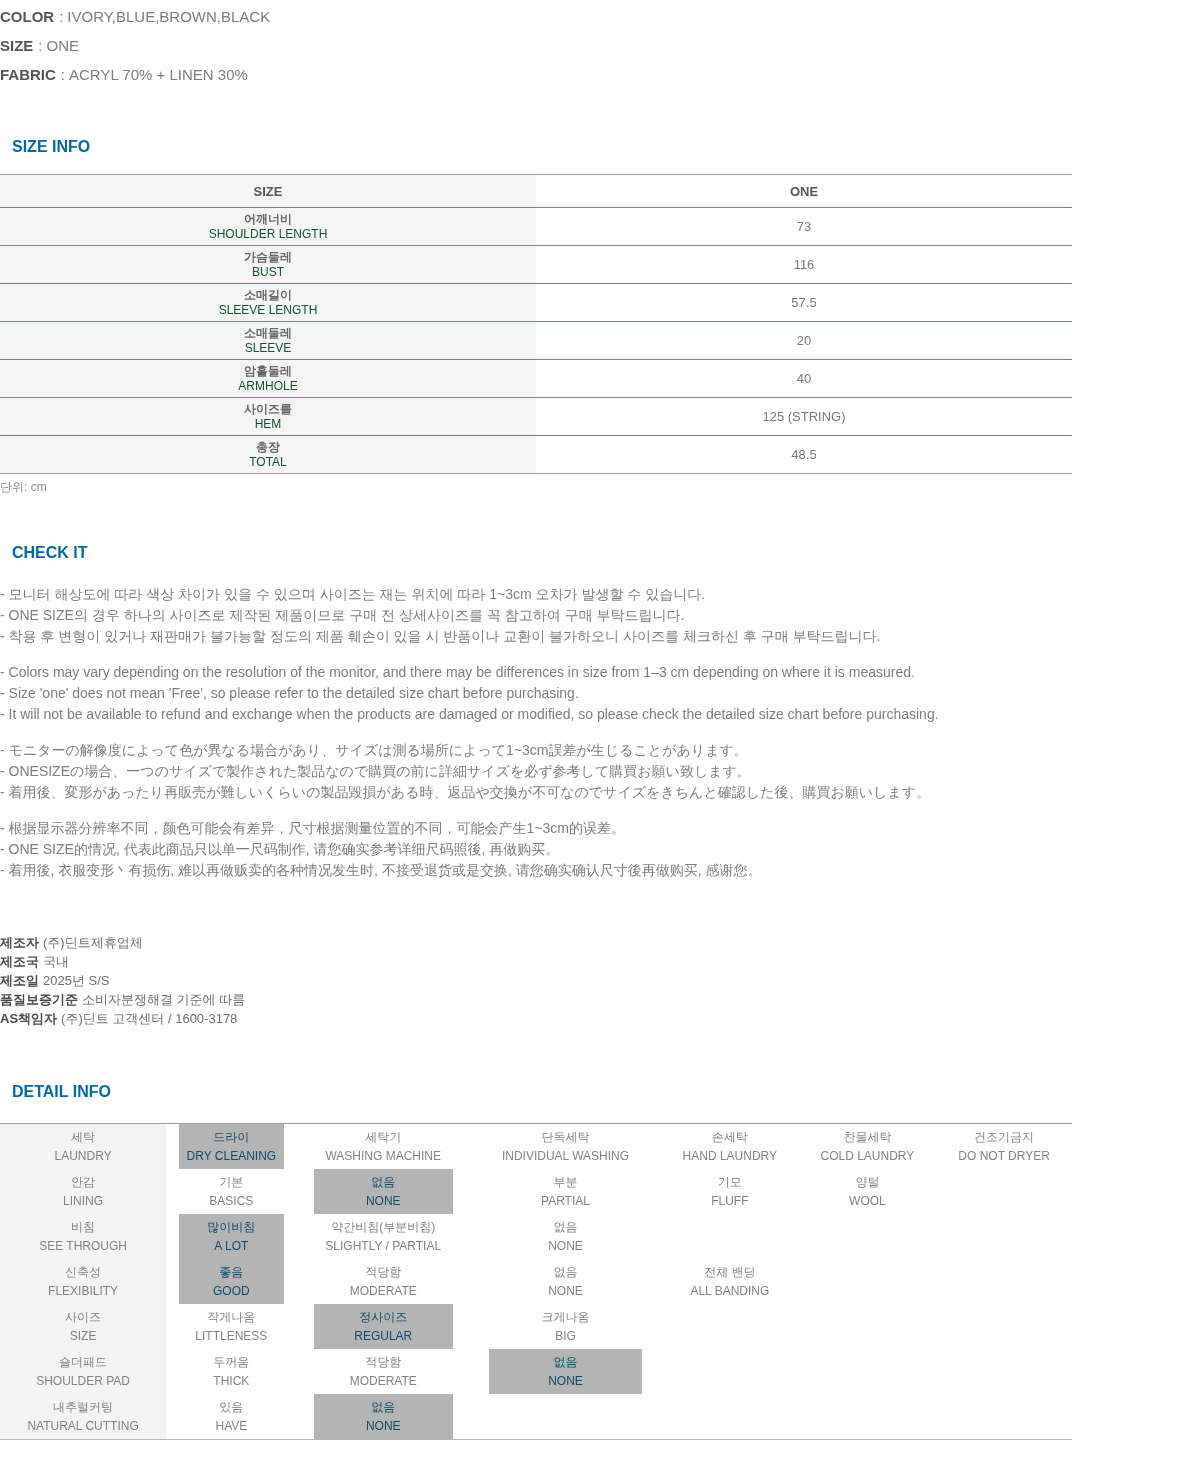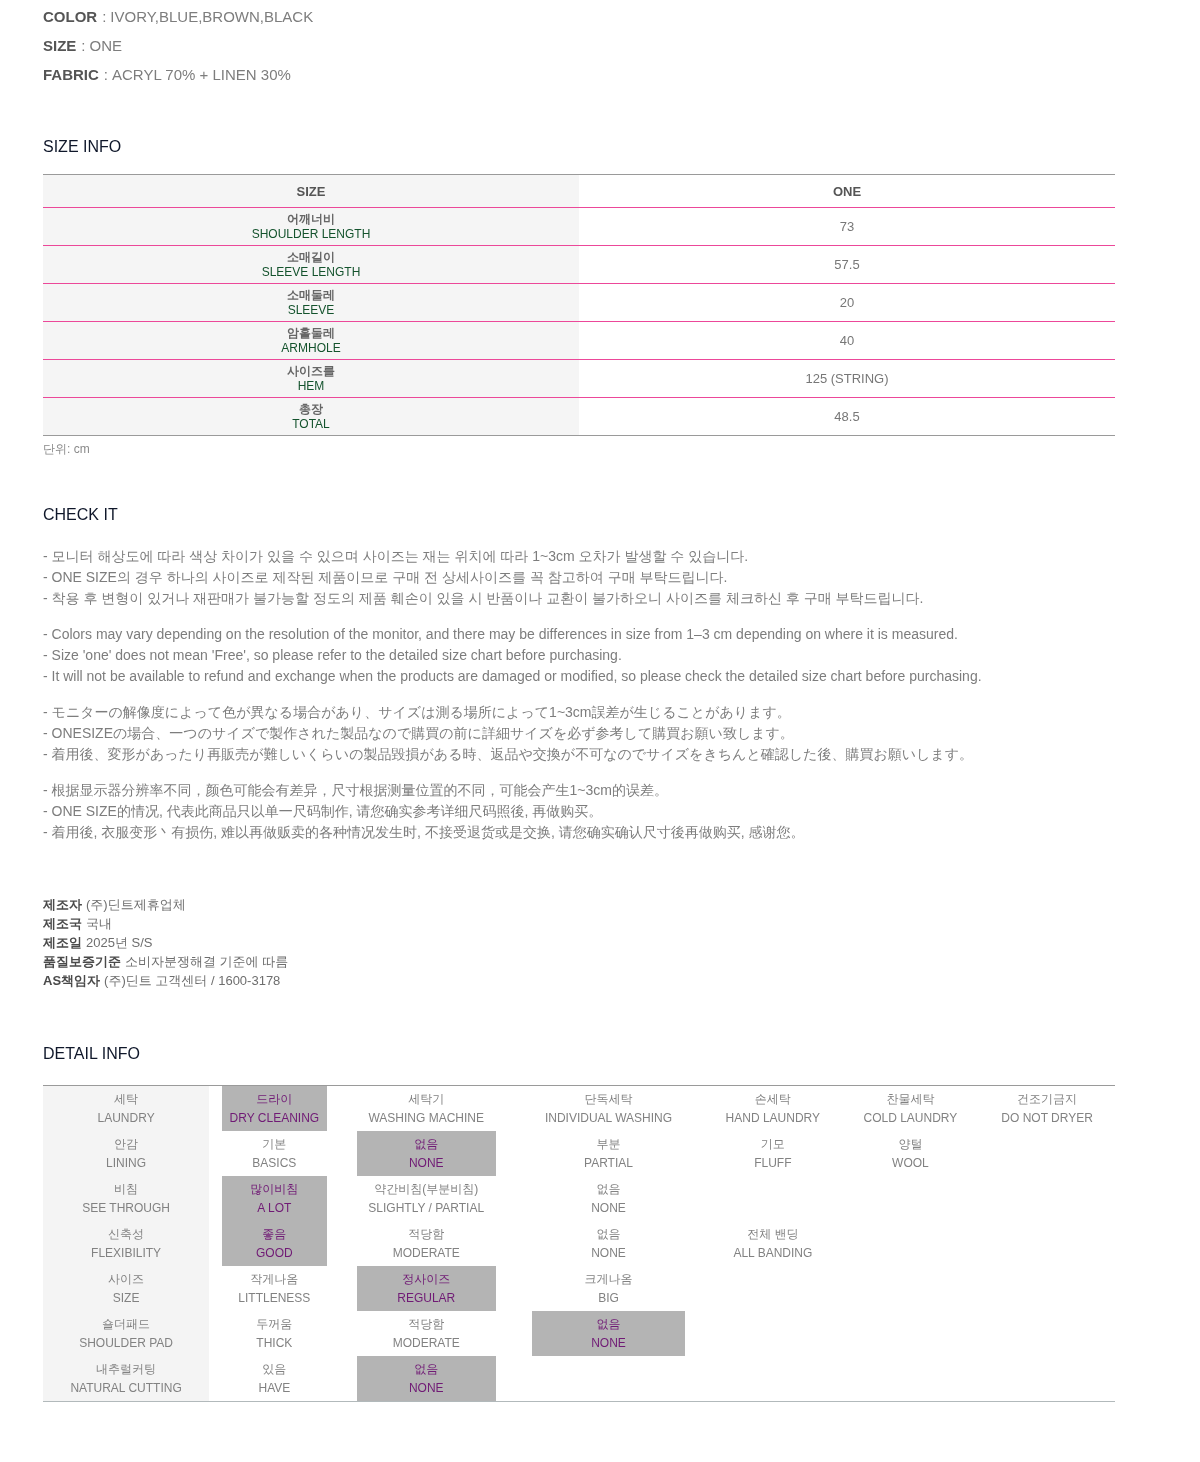--- a/index.html
+++ b/index.html
@@ -1,27 +1,27 @@
 <!DOCTYPE html>
 <html><head>
 <meta charset="utf-8">
 <style>
   html,body { margin:0; padding:0; background:#fff; }
   body { width:1200px; font-family:"Liberation Sans","DejaVu Sans",sans-serif; color:#7d7d7d; }
-  .page { position:relative; width:1072px; height:1462px; overflow:hidden; background:#fff;margin-left:43px; }
+  .page { position:relative; width:1072px; height:1462px; overflow:hidden; background:#fff; }
 
   
   .top-info { padding-top:6px; }
   .info-line { font-size:15px; line-height:22px; margin-bottom:7px; }
   .info-label { font-weight:bold; color:#555; }
   .info-sep { color:#7d7d7d; padding:0 4px 0 5px; }
   .info-value { color:#7d7d7d; }
 
   
-  .section-heading { font-size:16px; font-weight:normal; color:#0f172a; margin:0; line-height:18px; }
+  .section-heading { font-size:16px; font-weight:bold; color:#0369a1; margin:0; line-height:18px;padding-left:12px; }
   #size-info-heading { margin-top:52px; }
   #check-it-heading { margin-top:50px; }
   #detail-info-heading { margin-top:55px; }
 
   
   .size-table { margin-top:18px; border-top:1px solid #9a9a9a; border-bottom:1px solid #9a9a9a; }
   .size-header { display:flex; height:32px; }
   .size-header .size-label-cell, .size-header .size-value-cell { font-weight:bold; font-size:13px; color:#555; }
   .size-row { display:flex; height:37px; border-top:1px solid #ec4899; }
   .size-label-cell { width:600px; background:#f5f5f5; display:flex; flex-direction:column; justify-content:center; align-items:center; text-align:center; }
@@ -41,21 +41,21 @@
   .manu-line { font-size:13px; line-height:19px; }
   .manu-label { font-weight:bold; color:#4a4a4a; margin-right:4px; }
   .manu-value { color:#6e6e6e; }
 
   
   .detail-table { margin-top:22px; border-top:1px solid #9a9a9a; border-bottom:1px solid #b2b9bb; }
   .detail-row { display:flex; height:45px; }
   .detail-label { width:186px; background:#f4f4f4; display:flex; flex-direction:column; justify-content:center; align-items:center; text-align:center; font-size:12px; line-height:19px; color:#828282; }
   .detail-cell { display:flex; justify-content:center; align-items:stretch; }
   .opt { display:flex; flex-direction:column; justify-content:center; align-items:center; text-align:center; width:100%; font-size:12px; line-height:19px; color:#828282; }
-  .opt.selected { width:80%; background:#b4b4b4; color:#701a75; }
+  .opt.selected { width:80%; background:#b4b4b4; color:#0c4a6e; }
 </style>
 </head>
 <body>
 
 <div class="page">
 
   <div class="top-info" id="top-info">
   <div class="info-line">
     <span class="info-label">COLOR</span><span class="info-sep">:</span><span class="info-value">IVORY,BLUE,BROWN,BLACK</span>
   </div>
@@ -80,20 +80,29 @@
   <div class="size-row">
     <div class="size-label-cell">
       <div class="ko">어깨너비</div>
       <div class="en">SHOULDER LENGTH</div>
     </div>
     <div class="size-value-cell">
       <span class="val">73</span>
     </div>
   </div>
 
+  <div class="size-row">
+    <div class="size-label-cell">
+      <div class="ko">가슴둘레</div>
+      <div class="en">BUST</div>
+    </div>
+    <div class="size-value-cell">
+      <span class="val">116</span>
+    </div>
+  </div>
 
   <div class="size-row">
     <div class="size-label-cell">
       <div class="ko">소매길이</div>
       <div class="en">SLEEVE LENGTH</div>
     </div>
     <div class="size-value-cell">
       <span class="val">57.5</span>
     </div>
   </div>

